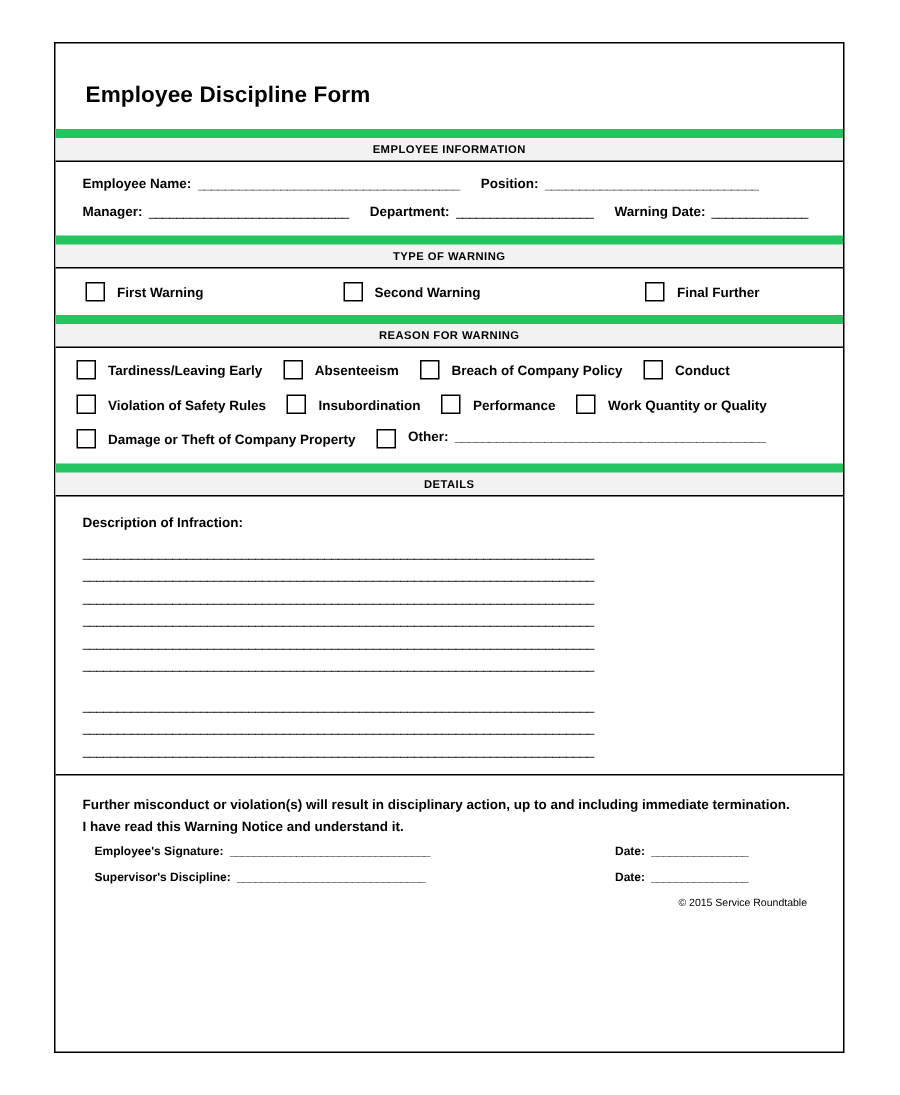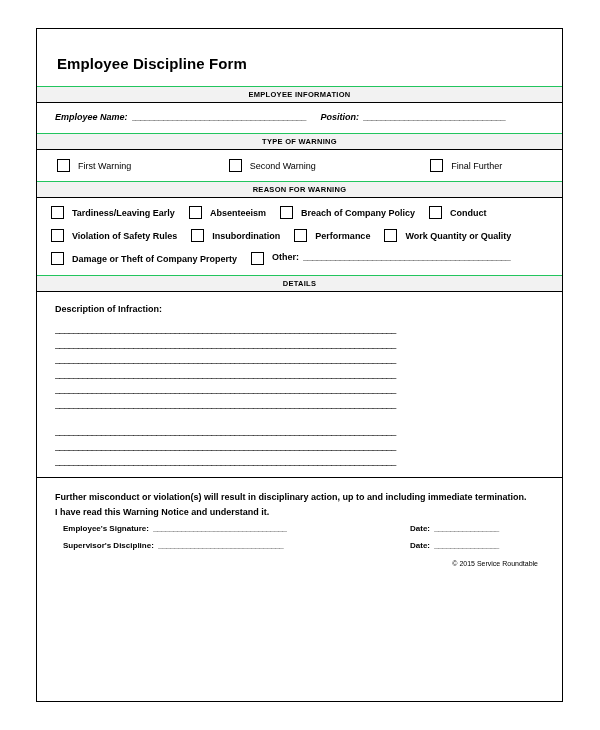--- a/index.html
+++ b/index.html
@@ -24,40 +24,39 @@
     background: #fff;
     box-sizing: border-box;
   }
   .title {
     font-size: 15px;
     font-weight: bold;
     padding: 26px 0 0 20px;
     letter-spacing: 0.1px;
   }
   .section-bar {
-    border-top: 1px solid #22c55e;
+    border-top: 6px solid #22c55e;
     border-bottom: 1px solid #000;
     background: #f2f2f2;
     text-align: center;
     font-size: 7.5px;
     font-weight: bold;
     letter-spacing: 0.3px;
     padding: 3px 0 3px 0;
     margin-top: 14px;
   }
   .section-bar.tight { margin-top: 0; }
   .block {
     padding: 9px 18px 9px 18px;
     font-size: 9px;
   }
   .field-row {
     display: flex;
     align-items: baseline;
     margin-bottom: 9px;
-    font-style: italic;
   }
   .field-row:last-child { margin-bottom: 2px; }
   .fld-label {
     font-weight: bold;
     font-size: 9px;
     white-space: nowrap;
     margin-right: 4px;
   }
   .dots {
     font-size: 9px;
@@ -65,21 +64,21 @@
     overflow: hidden;
     white-space: nowrap;
   }
   .spacer-sm { width: 14px; flex: 0 0 auto; }
 
   
   .warn-row {
     display: flex;
     padding: 9px 20px 9px 20px;
     font-size: 9px;
-    font-weight: normal;
+    font-weight: bold;
     align-items: center;
   }
   .warn-item {
     display: flex;
     align-items: center;
     flex: 1 1 0;
     justify-content: flex-start;
   }
   .warn-item.c2 { padding-left: 60px; }
   .warn-item.c3 { padding-left: 90px; }
@@ -174,20 +173,30 @@
 
   <div class="section-bar">EMPLOYEE INFORMATION</div>
   <div class="block">
     <div class="field-row">
       <span class="fld-label">Employee Name:</span>
       <span class="dots">______________________________________</span>
       <span class="spacer-sm"></span>
       <span class="fld-label">Position:</span>
       <span class="dots">_______________________________</span>
     </div>
+    <div class="field-row">
+      <span class="fld-label">Manager:</span>
+      <span class="dots">_____________________________</span>
+      <span class="spacer-sm"></span>
+      <span class="fld-label">Department:</span>
+      <span class="dots">____________________</span>
+      <span class="spacer-sm"></span>
+      <span class="fld-label">Warning Date:</span>
+      <span class="dots">______________</span>
+    </div>
   </div>
 
   <div class="section-bar tight">TYPE OF WARNING</div>
   <div class="warn-row">
     <div class="warn-item c1">
       <span class="cbox"></span>
       <span>First Warning</span>
     </div>
     <div class="warn-item c2">
       <span class="cbox"></span>

